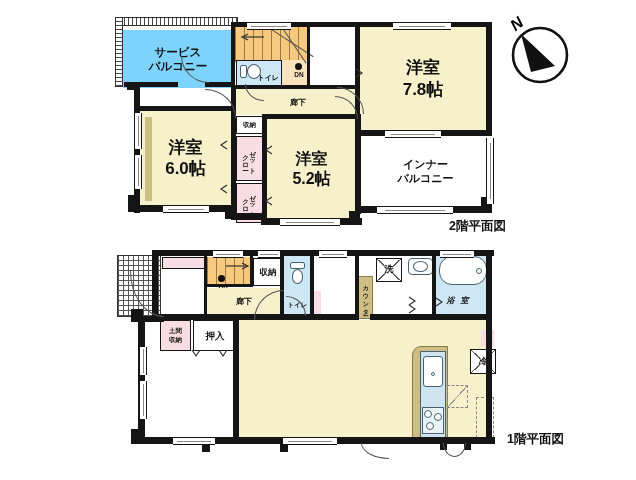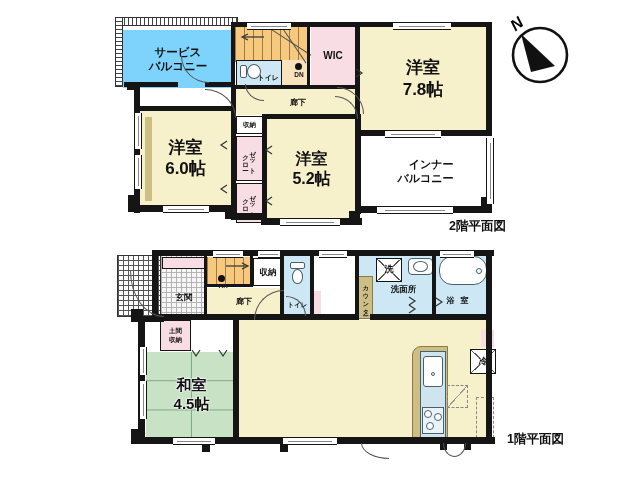--- a/index.html
+++ b/index.html
@@ -52,23 +52,20 @@
   <div class="diag" style="left:283px;top:28px;width:42px;transform:rotate(56deg);"></div>
   <div class="dot" style="left:295px;top:63px;"></div>
   <span class="abs lbl" style="left:288px;top:71px;width:22px;font-size:6.5px;">DN</span>
 
   <div class="room box" style="left:236px;top:60px;width:46px;height:28px;background:#CDE8F4;">
     <span class="lbl" style="font-size:7px;position:absolute;right:2px;top:13px;">トイレ</span>
   </div>
   <div class="fix" style="left:240px;top:65px;width:7px;height:13px;border-radius:2px;"></div>
   <div class="fix" style="left:247px;top:64px;width:14px;height:15px;border-radius:50%;"></div>
 
-  <div class="room" style="left:311px;top:27px;width:44px;height:59px;background:#F8DEE4;">
-    <span class="lbl" style="font-size:10px;font-weight:700;">WIC</span>
-  </div>
 
   <div class="room" style="left:360px;top:27px;width:126px;height:103px;background:#F6F0CB;">
     <span class="lbl" style="font-size:17px;">洋室
 7.8帖</span>
   </div>
 
   <div class="room" style="left:235px;top:89px;width:120px;height:26px;background:#F6F0CB;">
     <span class="lbl" style="font-size:8px;position:absolute;left:55px;top:9px;">廊下</span>
   </div>
 
@@ -89,82 +86,75 @@
     <span class="lbl vert" style="font-size:6.5px;">クロー
 ゼット</span>
   </div>
 
   <div class="room" style="left:267px;top:119px;width:89px;height:100px;background:#F6F0CB;">
     <span class="lbl" style="font-size:16px;">洋室
 5.2帖</span>
   </div>
 
   <div class="room" style="left:364px;top:136px;width:123px;height:71px;background:#fff;">
-    <span class="lbl" style="font-size:11px;text-align:right;">インナー
+    <span class="lbl" style="font-size:11px;">インナー
 バルコニー</span>
   </div>
 
   <div class="caption" style="left:449px;top:218px;">2階平面図</div>
 
   <svg class="abs" style="left:502px;top:6px;" width="74" height="82" viewBox="0 0 74 82">
     <text x="8" y="22" font-size="16" font-style="italic" font-weight="600" transform="rotate(-38 16 16)">N</text>
     <circle cx="38" cy="49" r="27" fill="#fff" stroke="#111" stroke-width="2.6"></circle>
     <polygon points="19,28 53,60 29,66" fill="#111"></polygon>
   </svg>
 
   <div class="abs" style="left:117px;top:255px;width:44px;height:62px;border:1px solid #333;background-color:#fff;background-image:repeating-linear-gradient(0deg,#555 0 1px,transparent 1px 5px),repeating-linear-gradient(90deg,#555 0 1px,transparent 1px 5px);"></div>
-  <div class="room" style="left:161px;top:256px;width:46px;height:62px;background-color:#f6f6f6;background-image:repeating-linear-gradient(0deg,#b3b3b3 0 1px,transparent 1px 5px),repeating-linear-gradient(90deg,#b3b3b3 0 1px,transparent 1px 5px);">
-    <span class="lbl halo" style="font-size:8.5px;position:absolute;left:0;right:0;top:36px;">玄関</span>
-  </div>
   <div class="abs box" style="left:162px;top:257px;width:44px;height:12px;background:#F8DEE4;"></div>
 
   <div class="room stairs" style="left:207px;top:257px;width:44px;height:29px;"></div>
   <div class="dot" style="left:218px;top:275px;"></div>
   <span class="abs lbl" style="left:212px;top:285px;width:22px;font-size:6.5px;">UP</span>
 
   <div class="room box" style="left:253px;top:258px;width:30px;height:28px;">
     <span class="lbl" style="font-size:8.5px;">収納</span>
   </div>
 
   <div class="room" style="left:207px;top:288px;width:74px;height:27px;background:#F6F0CB;">
     <span class="lbl" style="font-size:8px;">廊下</span>
   </div>
 
   <div class="room box" style="left:160px;top:320px;width:31px;height:31px;background:#F8DEE4;">
     <span class="lbl" style="font-size:6.5px;">土間
 収納</span>
   </div>
-
-  <div class="room" style="left:146px;top:352px;width:91px;height:86px;background:#C7E2C5;background-image:linear-gradient(to right,rgba(80,130,80,.6) 1px,transparent 1px),linear-gradient(to bottom,rgba(80,130,80,.6) 1px,transparent 1px);background-size:50.5% 34%;background-position:-1px -1px;">
-    <span class="lbl halo" style="font-size:15px;">和室
-4.5帖</span>
-  </div>
+  <div class="room box" style="left:193px;top:320px;width:44px;height:31px;">
+    <span class="lbl" style="font-size:9.5px;">押入</span>
+  </div>
+
 
   <div class="room" style="left:284px;top:256px;width:27px;height:59px;background:#CDE8F4;">
     <span class="lbl" style="font-size:6.5px;position:absolute;left:0;right:0;bottom:6px;">トイレ</span>
   </div>
   <div class="fix" style="left:290px;top:262px;width:15px;height:7px;border-radius:2px;"></div>
   <div class="fix" style="left:292px;top:269px;width:11px;height:15px;border-radius:50% 50% 45% 45%;"></div>
 
   <div class="abs" style="left:313px;top:291px;width:8px;height:24px;background:#F8DEE4;"></div>
 
-  <div class="room" style="left:359px;top:256px;width:73px;height:58px;background:#CDE8F4;">
-    <span class="lbl" style="font-size:8.5px;position:absolute;left:16px;right:0;top:28px;">洗面所</span>
-  </div>
   <div class="room box" style="left:358px;top:276px;width:15px;height:43px;background:#CDBE85;border-width:1px;border-color:#8a7b45;">
     <span class="lbl vert" style="font-size:6px;font-weight:600;">カウンター</span>
   </div>
   <div class="room box xbox" style="left:376px;top:258px;width:26px;height:24px;border-width:1.2px;">
     <span class="lbl halo" style="font-size:9px;">洗</span>
   </div>
   <div class="fix" style="left:408px;top:258px;width:25px;height:17px;border-radius:4px;"></div>
   <div class="fix" style="left:413px;top:261px;width:15px;height:11px;border-radius:50%;"></div>
 
   <div class="room" style="left:436px;top:252px;width:51px;height:66px;background:#CDE8F4;">
-    <span class="lbl" style="font-size:8px;letter-spacing:2px;position:absolute;left:0;right:6px;top:44px;">浴 室</span>
+    <span class="lbl" style="font-size:8px;letter-spacing:2px;position:absolute;left:0;right:6px;top:44px;font-style:italic;">浴 室</span>
   </div>
   <div class="fix" style="left:439px;top:256px;width:48px;height:29px;border-radius:13px;"></div>
   <div class="fix" style="left:476px;top:268px;width:6px;height:6px;border-radius:50%;"></div>
 
   <div class="room" style="left:239px;top:320px;width:248px;height:117px;background:#F6F0CB;"></div>
 
   <div class="abs" style="left:412px;top:346px;width:36px;height:95px;background:#CDBE85;border:1px solid #8a7b45;border-radius:9px 0 0 0;"></div>
   <div class="fix" style="left:420px;top:351px;width:26px;height:89px;background:#CFE4EF;"></div>
   <div class="fix" style="left:423px;top:356px;width:20px;height:31px;border-radius:3px;"></div>
   <div class="fix" style="left:431px;top:372px;width:4px;height:4px;border-radius:50%;"></div>

